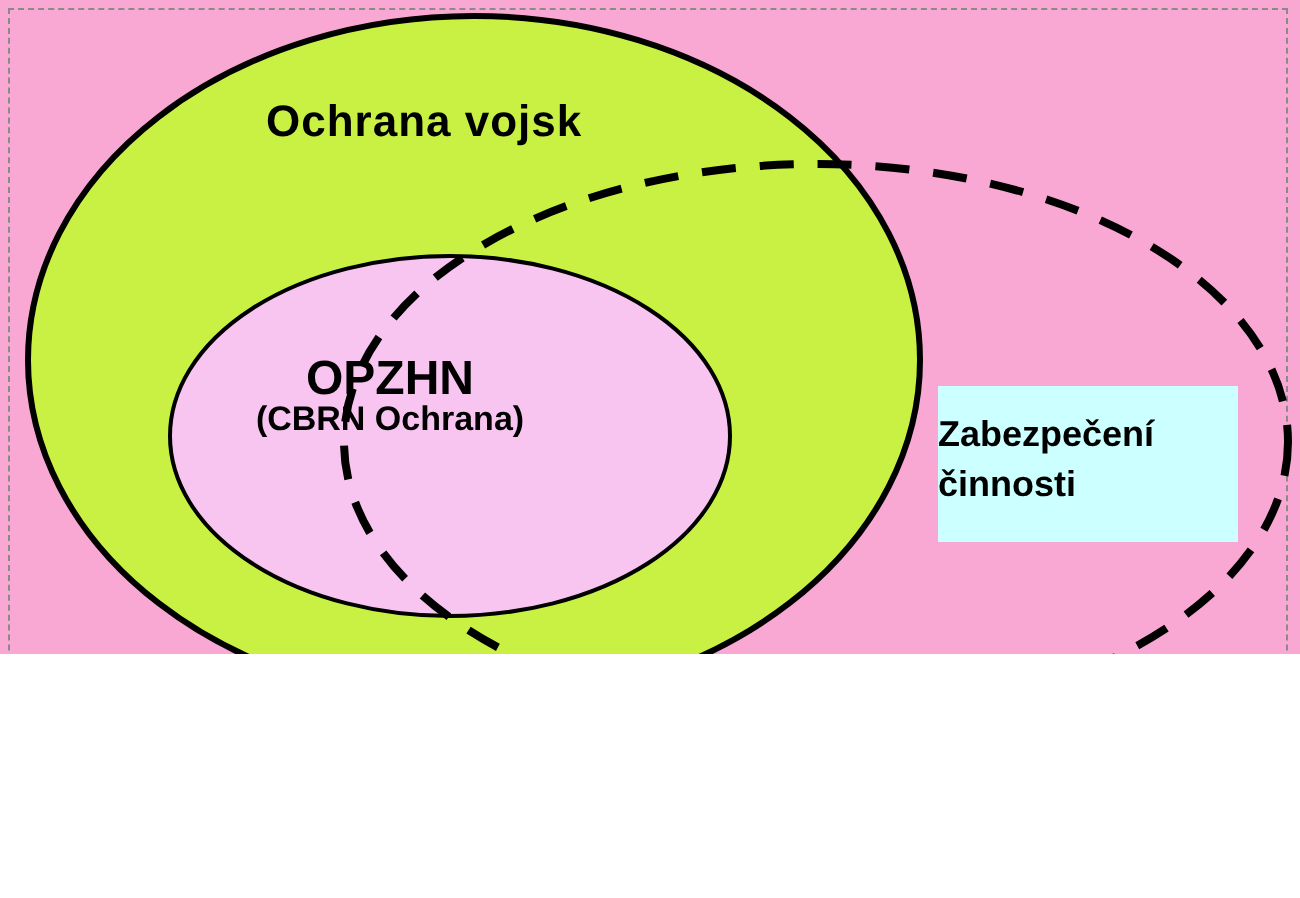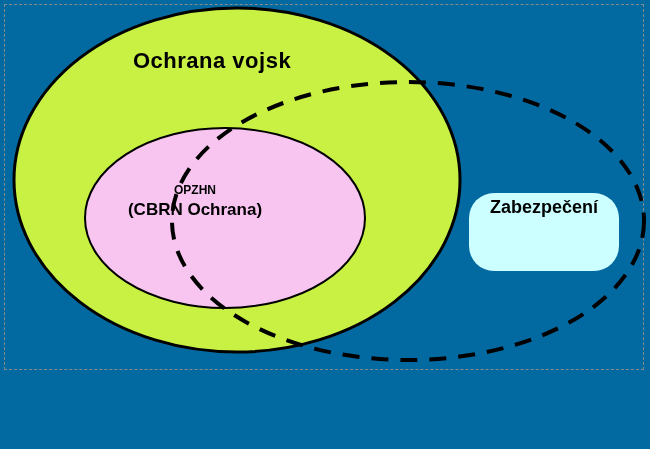--- a/index.html
+++ b/index.html
@@ -4,22 +4,22 @@
 <style>
   html, body {
     margin: 0;
     padding: 0;
     background: #ffffff;
     font-family: "Liberation Sans", "DejaVu Sans", sans-serif;
   }
   .stage {
     position: relative;
     width: 650px;
-    height: 449px;
-    background: #0369a1;
+    height: 327px;
+    background: #f9a8d4;
     overflow: hidden;
   }
   .slide-border {
     position: absolute;
     left: 4px;
     top: 4px;
     width: 640px;
     height: 366px;
     border: 1px dashed #8a8a8a;
     box-sizing: border-box;
@@ -43,41 +43,39 @@
   }
   .label-opzhn {
     left: 95px;
     top: 180px;
     width: 200px;
     text-align: center;
     white-space: normal;
   }
   .label-opzhn .line1 {
     display: block;
-    font-size: 12px;
+    font-size: 24px;
     line-height: 20px;
     text-align: center;
   }
   .label-opzhn .line2 {
     display: block;
     font-size: 17px;
     line-height: 19px;
   }
   .label-zabezpeceni {
     left: 469px;
     top: 193px;
     width: 150px;
     height: 78px;
-    text-align: center;
     font-size: 18px;
     line-height: 25px;
-    padding-top: 2px;
+    padding-top: 12px;
     box-sizing: border-box;
     white-space: normal;
-    border-radius: 25px;
   }
   .label-zabezpeceni span { display: block; }
 </style>
 </head>
 <body>
 
 <div class="stage">
 
   <div class="slide-border"></div>
 
@@ -92,15 +90,16 @@
 
   <div class="label label-ochrana">Ochrana vojsk</div>
 
   <div class="label label-opzhn">
     <span class="line1">OPZHN</span>
     <span class="line2">(CBRN Ochrana)</span>
   </div>
 
   <div class="label label-zabezpeceni" style="background-color: rgb(204, 255, 255);">
     <span>Zabezpečení</span>
+    <span>činnosti</span>
   </div>
 
 </div>
 
 </body></html>

